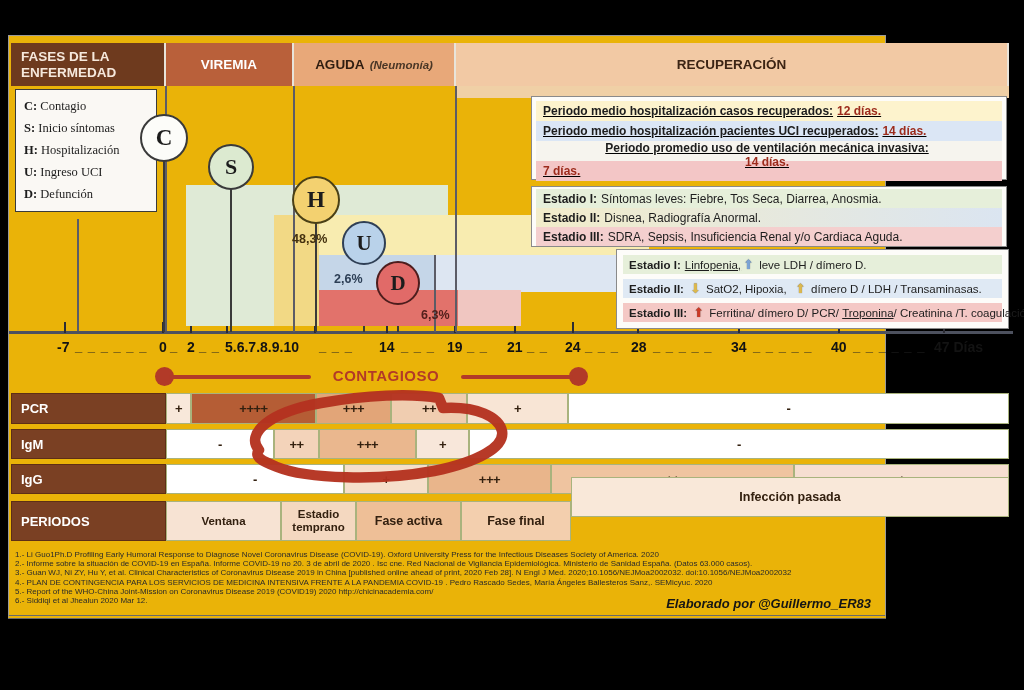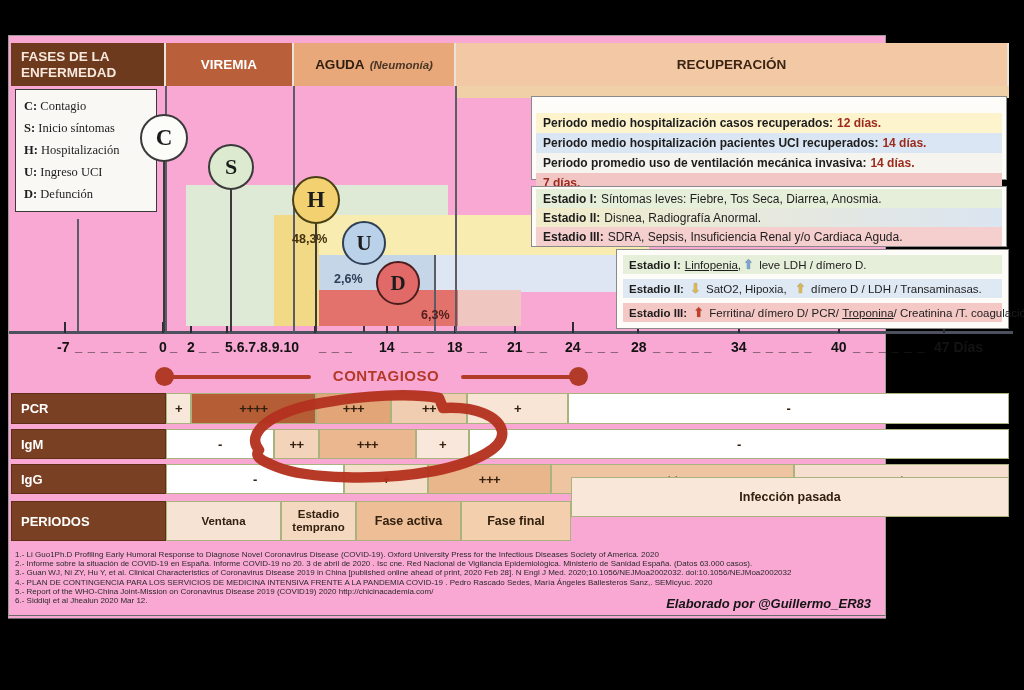--- a/index.html
+++ b/index.html
@@ -1,18 +1,18 @@
 <!DOCTYPE html>
 <html><head>
 <meta charset="utf-8">
 <style>
   html,body{margin:0;padding:0;}
   body{width:1024px;height:690px;background:#000;position:relative;overflow:hidden;
        font-family:"Liberation Sans",sans-serif;}
-  .page{position:absolute;left:8px;top:35px;width:878px;height:584px;background:#f9a8d4;
+  .page{position:absolute;left:8px;top:35px;width:878px;height:584px;background:#eab308;
         border:1px solid #9a9a9a;border-bottom:4px double #6a6a6a;box-sizing:border-box;}
   .abs{position:absolute;}
   
   .hcell{position:absolute;top:7px;height:43px;display:flex;align-items:center;justify-content:center;
          font-weight:bold;font-size:13.5px;box-sizing:border-box;border-right:2px solid #e8e4da;}
   
   .legend-box{position:absolute;left:6px;top:53px;width:142px;height:123px;background:#faf8f4;
               border:1.5px solid #3a3a3a;padding:5px 0 0 8px;box-sizing:border-box;
               font-family:"Liberation Serif",serif;font-size:12.5px;color:#1d1d1d;}
   .legend-line{line-height:22px;white-space:nowrap;}
@@ -107,30 +107,30 @@
       <div class="marker" style="left: 283px; top: 140px; width: 48px; height: 48px; background: rgb(243, 209, 112); border-color: rgb(74, 64, 22); font-size: 23px;">H</div>
       <div class="stem" style="left: 354px; top: 207px; height: 89px; z-index: 2;"></div>
       <div class="marker" style="left: 333px; top: 185px; width: 44px; height: 44px; background: rgb(185, 210, 234); border-color: rgb(47, 63, 85); font-size: 21px;">U</div>
       <div class="stem" style="left: 388px; top: 247px; height: 49px; z-index: 2;"></div>
       <div class="marker" style="left: 367px; top: 225px; width: 44px; height: 44px; background: rgb(225, 106, 104); border-color: rgb(77, 29, 29); font-size: 21px;">D</div>
       <div class="pct" style="left: 283px; top: 196px; color: rgb(68, 49, 15);">48,3%</div>
       <div class="pct" style="left: 325px; top: 236px; color: rgb(44, 62, 85);">2,6%</div>
       <div class="pct" style="left: 412px; top: 272px; color: rgb(84, 32, 28);">6,3%</div>
     </div>
 
-  <div class="rbox" id="info-box" style="left:522px;top:60px;width:476px;height:84px;padding:16px 0;">
+  <div class="rbox" id="info-box" style="left:522px;top:60px;width:476px;height:84px;padding:4px 0;text-decoration:underline;">
       <div class="ibline" style="background: rgb(253, 243, 205); color: rgb(29, 29, 29); margin: 0px 4px;">
         <b>Periodo medio hospitalización casos recuperados:</b>
         <b style="color: rgb(156, 43, 28);"> 12 días.</b>
       </div>
       <div class="ibline" style="background: rgb(219, 230, 245); color: rgb(29, 29, 29); margin: 0px 4px;">
         <b>Periodo medio hospitalización pacientes UCI recuperados:</b>
         <b style="color: rgb(156, 43, 28);"> 14 días.</b>
       </div>
-      <div class="ibline" style="background: rgb(246, 244, 238); color: rgb(29, 29, 29); margin: 0px 4px;">
+      <div class="ibline" style="background: rgb(246, 244, 238); color: rgb(29, 29, 29); margin: 0px 4px; flex-direction: column;">
         <b>Periodo promedio uso de ventilación mecánica invasiva:</b>
         <b style="color: rgb(156, 43, 28);"> 14 días.</b>
       </div>
       <div class="ibline" style="background: rgb(243, 198, 198); color: rgb(156, 43, 28); margin: 0px 4px;">
         <b style="color: rgb(156, 43, 28);"> 7 días.</b>
       </div>
     </div>
   <div class="rbox" id="estadio-box" style="left:522px;top:150px;width:476px;height:61px;padding:2px 0;">
       <div class="ibline" style="background: rgb(230, 239, 218); height: 19px; margin: 0px 4px; color: rgb(29, 29, 29); font-size: 12px;">
         <b>Estadio I:</b>
@@ -188,21 +188,21 @@
       <div class="axis-item" style="left: 48px;">-7</div>
       <div class="axis-item axis-dash" style="left: 66px;">_ _ _ _ _ _</div>
       <div class="axis-item" style="left: 150px;">0</div>
       <div class="axis-item axis-dash" style="left: 161px;">_</div>
       <div class="axis-item" style="left: 178px;">2</div>
       <div class="axis-item axis-dash" style="left: 190px;">_ _</div>
       <div class="axis-item" style="left: 216px;">5.6.7.8.9.10</div>
       <div class="axis-item axis-dash" style="left: 310px;">_ _ _</div>
       <div class="axis-item" style="left: 370px;">14</div>
       <div class="axis-item axis-dash" style="left: 392px;">_ _ _</div>
-      <div class="axis-item" style="left: 438px;">18</div>
+      <div class="axis-item" style="left: 438px;">19</div>
       <div class="axis-item axis-dash" style="left: 458px;">_ _</div>
       <div class="axis-item" style="left: 498px;">21</div>
       <div class="axis-item axis-dash" style="left: 518px;">_ _</div>
       <div class="axis-item" style="left: 556px;">24</div>
       <div class="axis-item axis-dash" style="left: 576px;">_ _ _</div>
       <div class="axis-item" style="left: 622px;">28</div>
       <div class="axis-item axis-dash" style="left: 644px;">_ _ _ _ _</div>
       <div class="axis-item" style="left: 722px;">34</div>
       <div class="axis-item axis-dash" style="left: 744px;">_ _ _ _ _</div>
       <div class="axis-item" style="left: 822px;">40</div>

